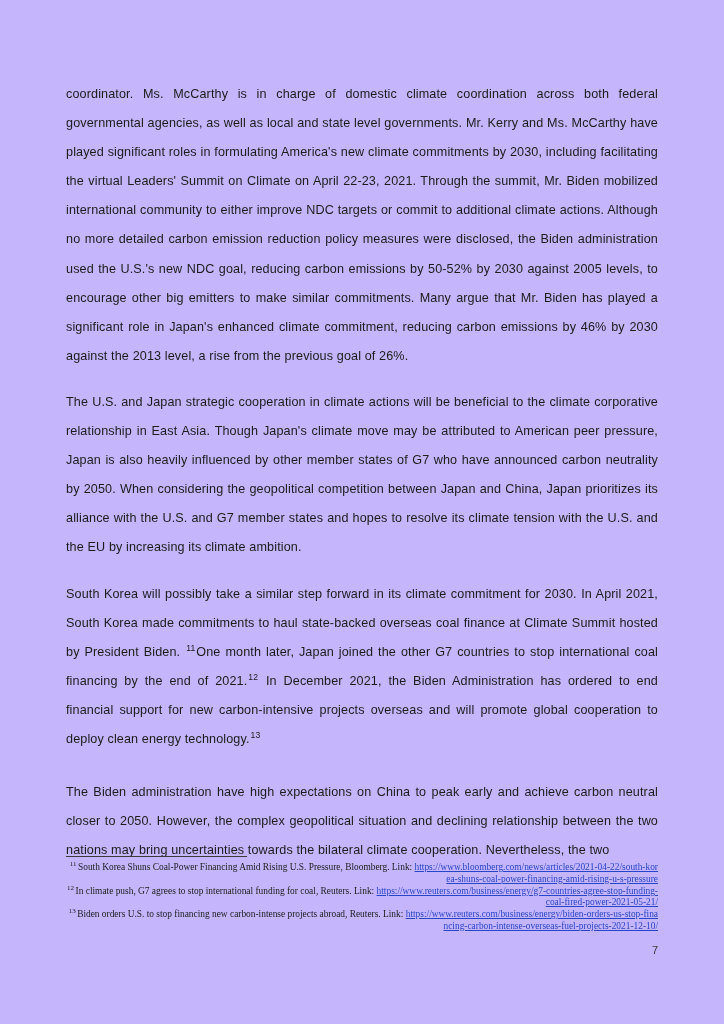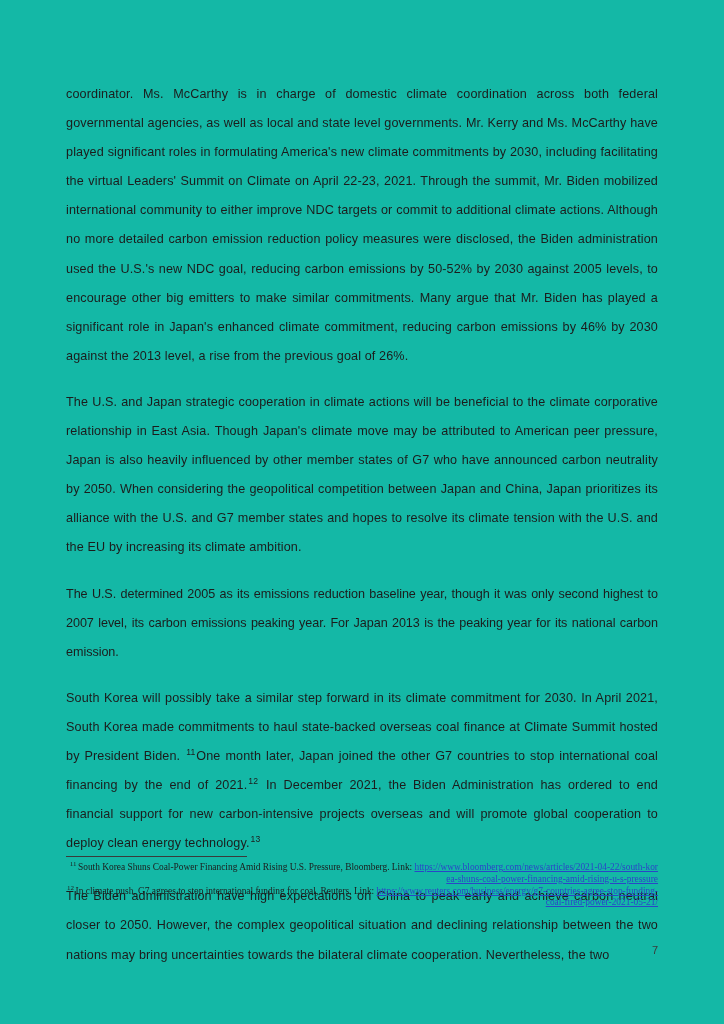--- a/index.html
+++ b/index.html
@@ -9,21 +9,21 @@
     background: #ffffff;
   }
   body {
     font-family: "Liberation Sans", sans-serif;
     color: #1a1a1a;
   }
   .page {
     position: relative;
     width: 724px;
     height: 1024px;
-    background: #14b8a6;
+    background: #c4b5fd;
     overflow: hidden;
     box-sizing: border-box;
   }
   .content {
     position: absolute;
     left: 66px;
     top: 80px;
     width: 592px;
   }
   p.body-par {
@@ -96,34 +96,34 @@
 <body>
 
 <div class="page">
 
   <div class="content">
 
     <p class="body-par">coordinator. Ms. McCarthy is in charge of domestic climate coordination across both federal governmental agencies, as well as local and state level governments. Mr. Kerry and Ms. McCarthy have played significant roles in formulating America's new climate commitments by 2030, including facilitating the virtual Leaders' Summit on Climate on April 22-23, 2021. Through the summit, Mr. Biden mobilized international community to either improve NDC targets or commit to additional climate actions. Although no more detailed carbon emission reduction policy measures were disclosed, the Biden administration used the U.S.'s new NDC goal, reducing carbon emissions by 50-52% by 2030 against 2005 levels, to encourage other big emitters to make similar commitments. Many argue that Mr. Biden has played a significant role in Japan's enhanced climate commitment, reducing carbon emissions by 46% by 2030 against the 2013 level, a rise from the previous goal of 26%.</p>
 
     <p class="body-par">The U.S. and Japan strategic cooperation in climate actions will be beneficial to the climate corporative relationship in East Asia. Though Japan's climate move may be attributed to American peer pressure, Japan is also heavily influenced by other member states of G7 who have announced carbon neutrality by 2050. When considering the geopolitical competition between Japan and China, Japan prioritizes its alliance with the U.S. and G7 member states and hopes to resolve its climate tension with the U.S. and the EU by increasing its climate ambition.</p>
 
-    <p class="body-par tight">The U.S. determined 2005 as its emissions reduction baseline year, though it was only second highest to 2007 level, its carbon emissions peaking year. For Japan 2013 is the peaking year for its national carbon emission.</p>
 
     <p class="body-par"><span>South Korea will possibly take a similar step forward in its climate commitment for 2030. In April 2021, South Korea made commitments to haul state-backed overseas coal finance at Climate Summit hosted by President Biden.</span> <sup class="fn-ref">11</sup><span>One month later, Japan joined the other G7 countries to stop international coal financing by the end of 2021.</span><sup class="fn-ref">12</sup> <span>In December 2021, the Biden Administration has ordered to end financial support for new carbon-intensive projects overseas and will promote global cooperation to deploy clean energy technology.</span><sup class="fn-ref">13</sup></p>
 
     <p class="body-par">The Biden administration have high expectations on China to peak early and achieve carbon neutral closer to 2050. However, the complex geopolitical situation and declining relationship between the two nations may bring uncertainties towards the bilateral climate cooperation. Nevertheless, the two</p>
 
   </div>
 
   <div class="footnote-area">
 
     <hr class="fn-rule">
 
     <div class="footnote"><sup class="fn-num">11</sup><span>South Korea Shuns Coal-Power Financing Amid Rising U.S. Pressure, Bloomberg. Link: </span><a class="fn-link" href="#">https://www.bloomberg.com/news/articles/2021-04-22/south-korea-shuns-coal-power-financing-amid-rising-u-s-pressure</a></div>
 
     <div class="footnote"><sup class="fn-num">12</sup><span>In climate push, G7 agrees to stop international funding for coal, Reuters. Link: </span><a class="fn-link" href="#">https://www.reuters.com/business/energy/g7-countries-agree-stop-funding-coal-fired-power-2021-05-21/</a></div>
 
+    <div class="footnote"><sup class="fn-num">13</sup><span>Biden orders U.S. to stop financing new carbon-intense projects abroad, Reuters. Link: </span><a class="fn-link" href="#">https://www.reuters.com/business/energy/biden-orders-us-stop-financing-carbon-intense-overseas-fuel-projects-2021-12-10/</a></div>
 
   </div>
 
   <div class="page-number">7</div>
 
 </div>
 
 </body></html>

